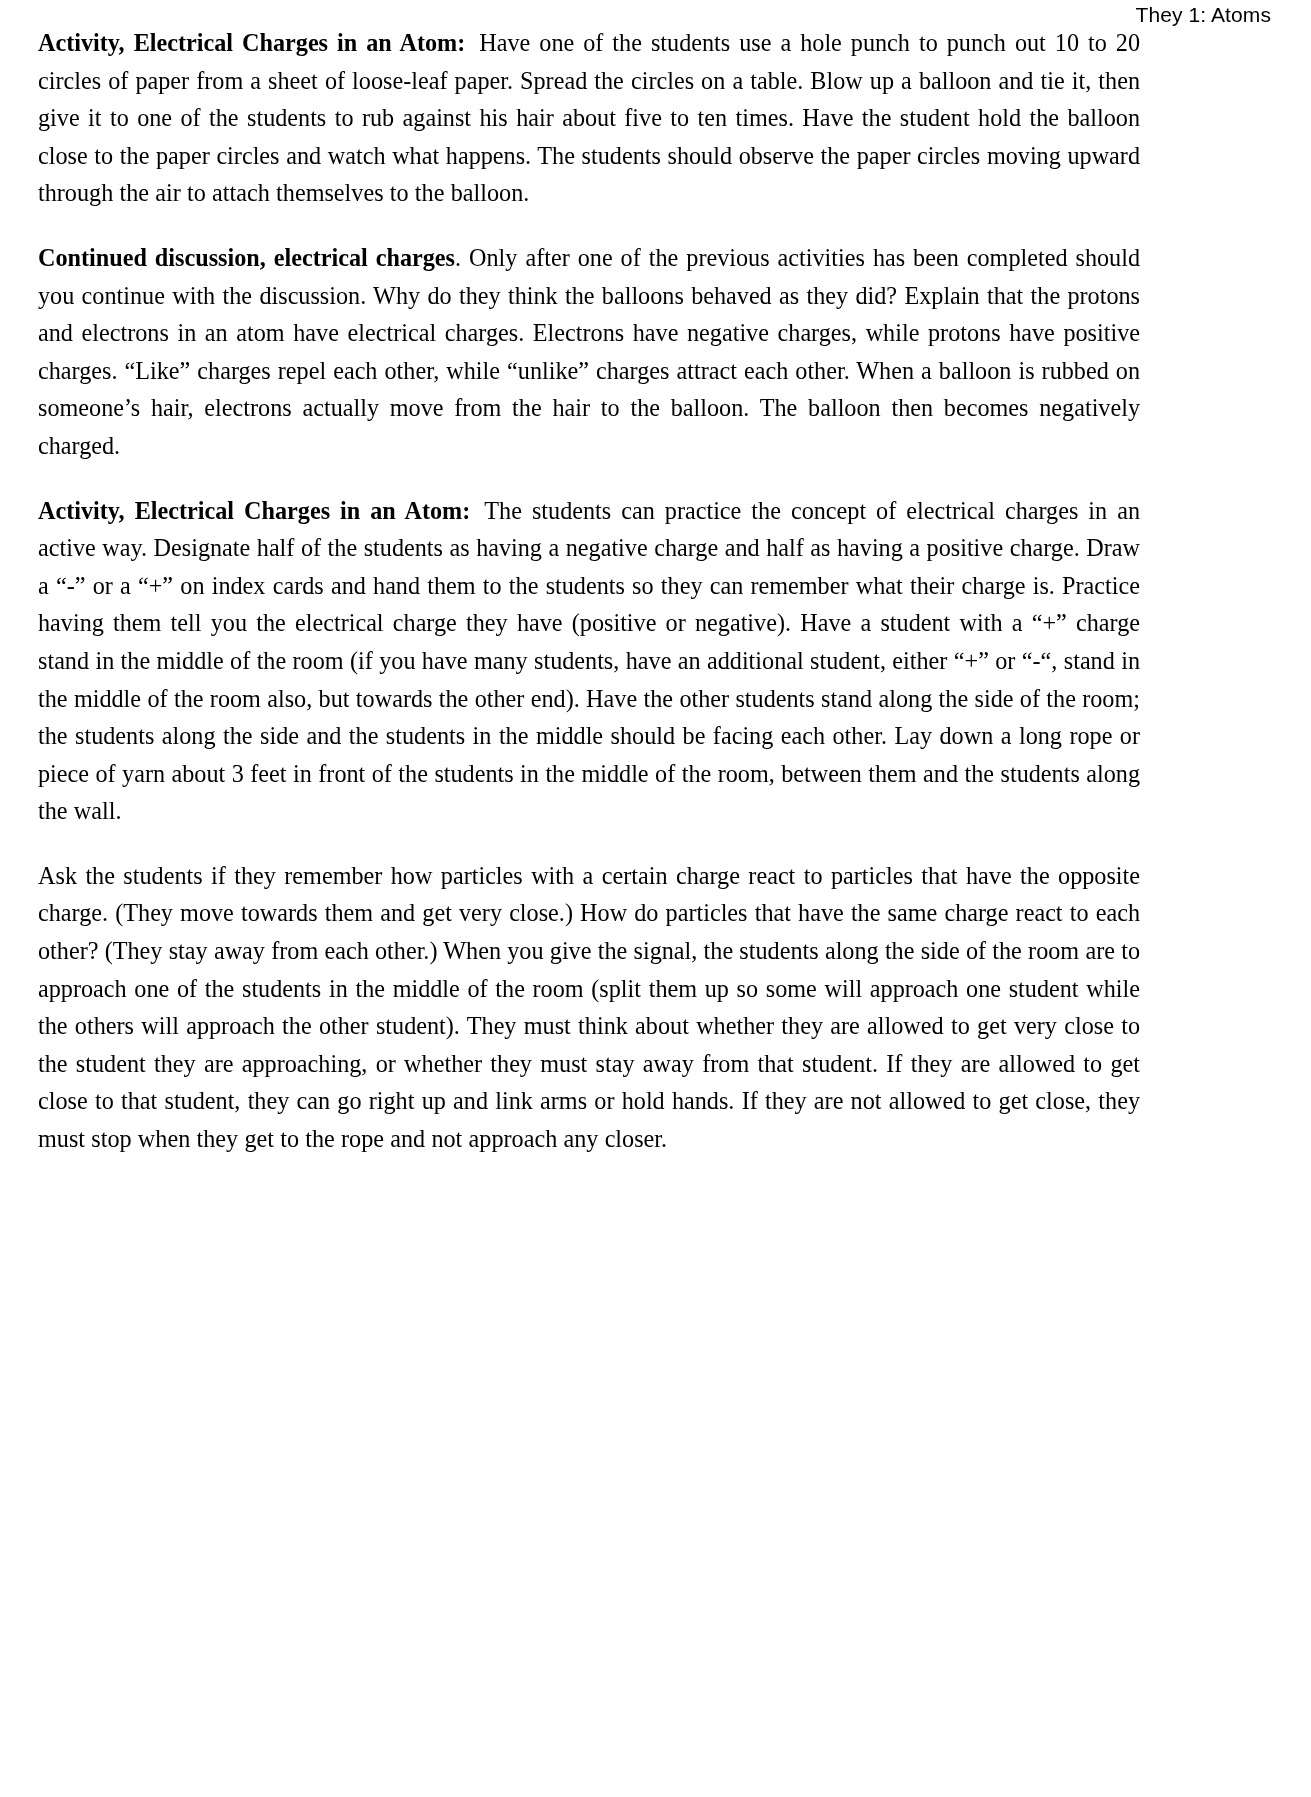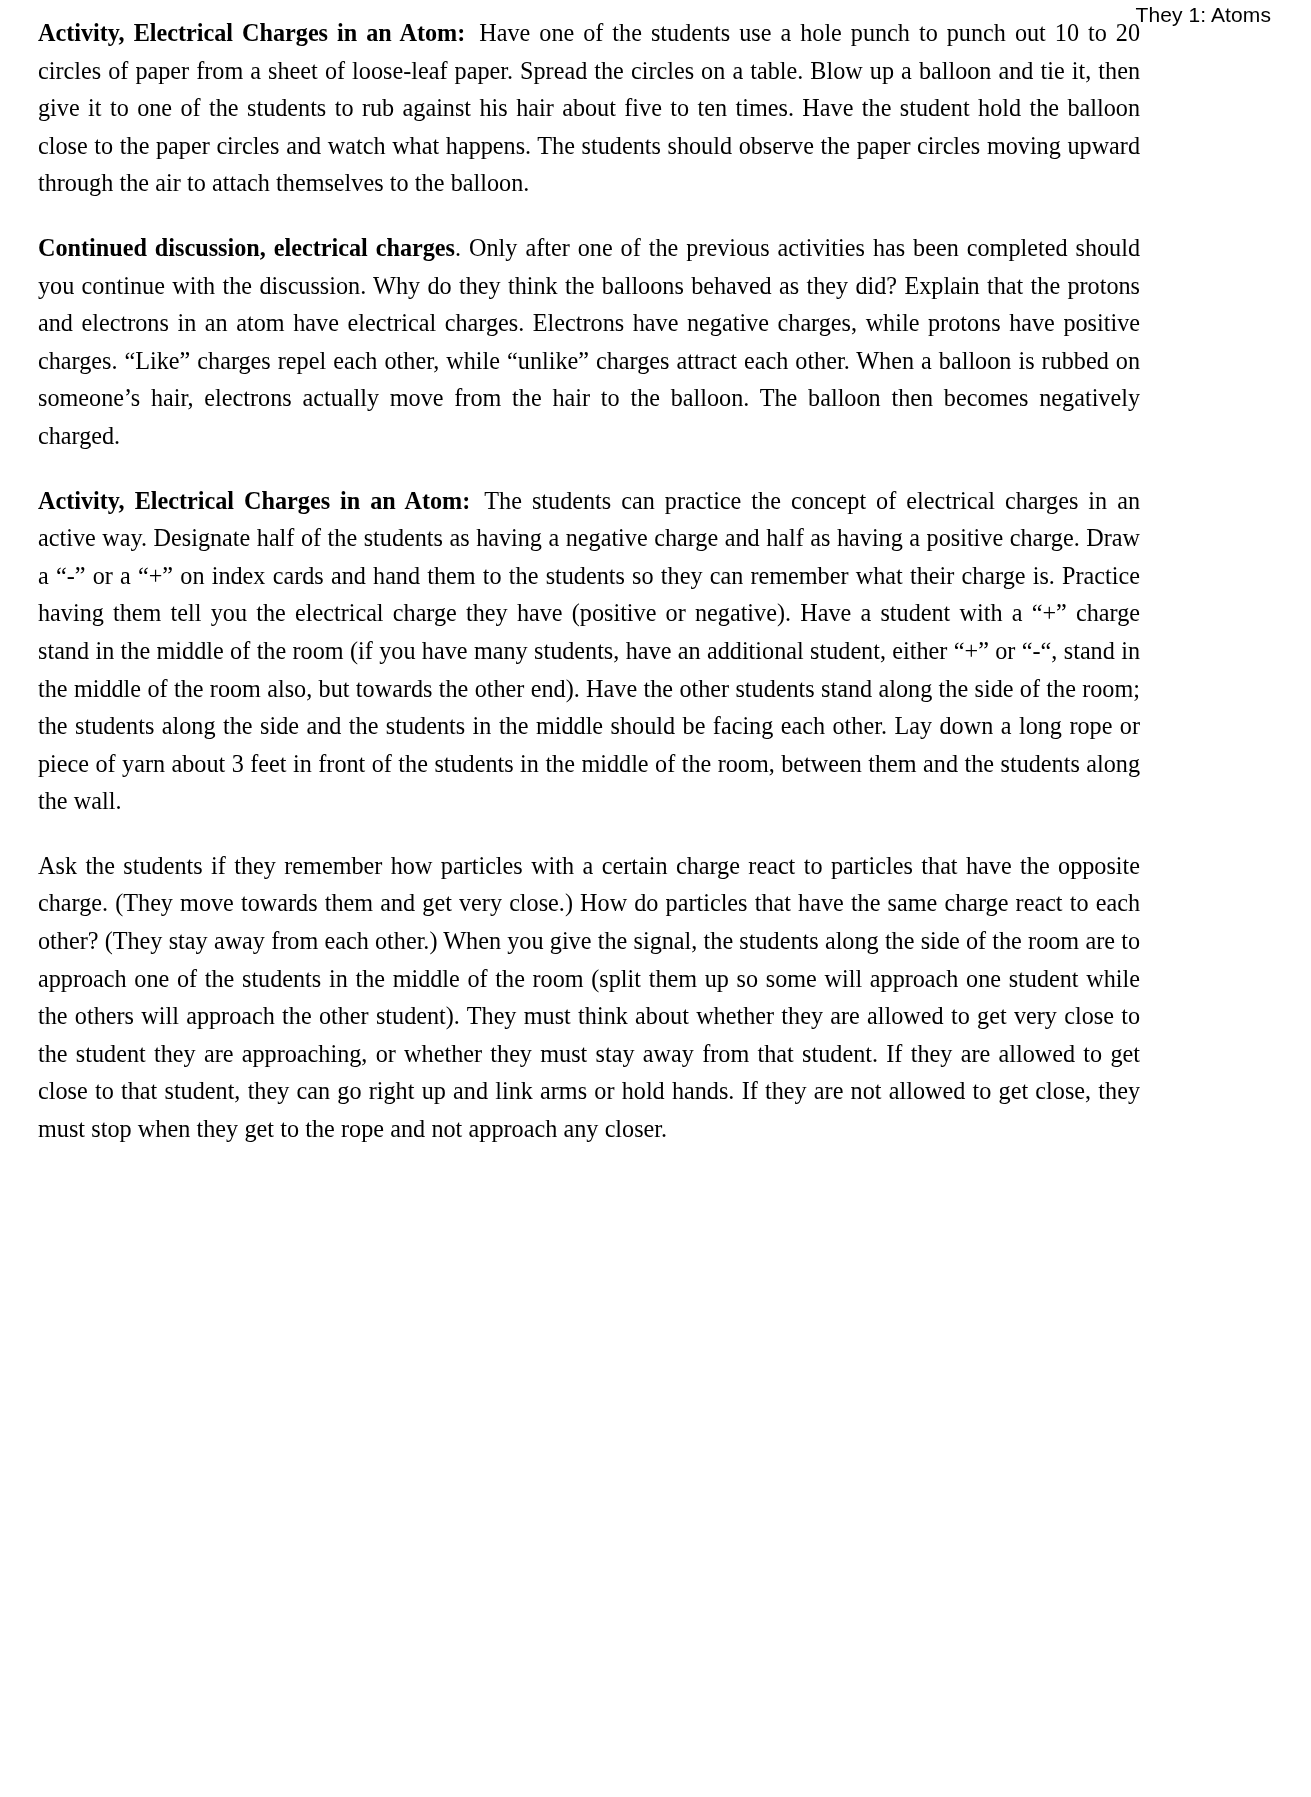--- a/index.html
+++ b/index.html
@@ -24,21 +24,21 @@
     right: 40px;
     text-align: right;
     font-family: "Liberation Sans", "DejaVu Sans", sans-serif;
     font-size: 21px;
     line-height: 26px;
     color: #000000;
     letter-spacing: 0.1px;
   }
   .body-col {
     position: absolute;
-    top: 14px;
+    top: 24px;
     left: 38px;
     width: 1102px;
   }
   p.para {
     margin: 0 0 27px 0;
     font-family: "Liberation Serif", "DejaVu Serif", serif;
     font-size: 24.2px;
     line-height: 37.6px;
     text-align: justify;
     text-justify: inter-word;

